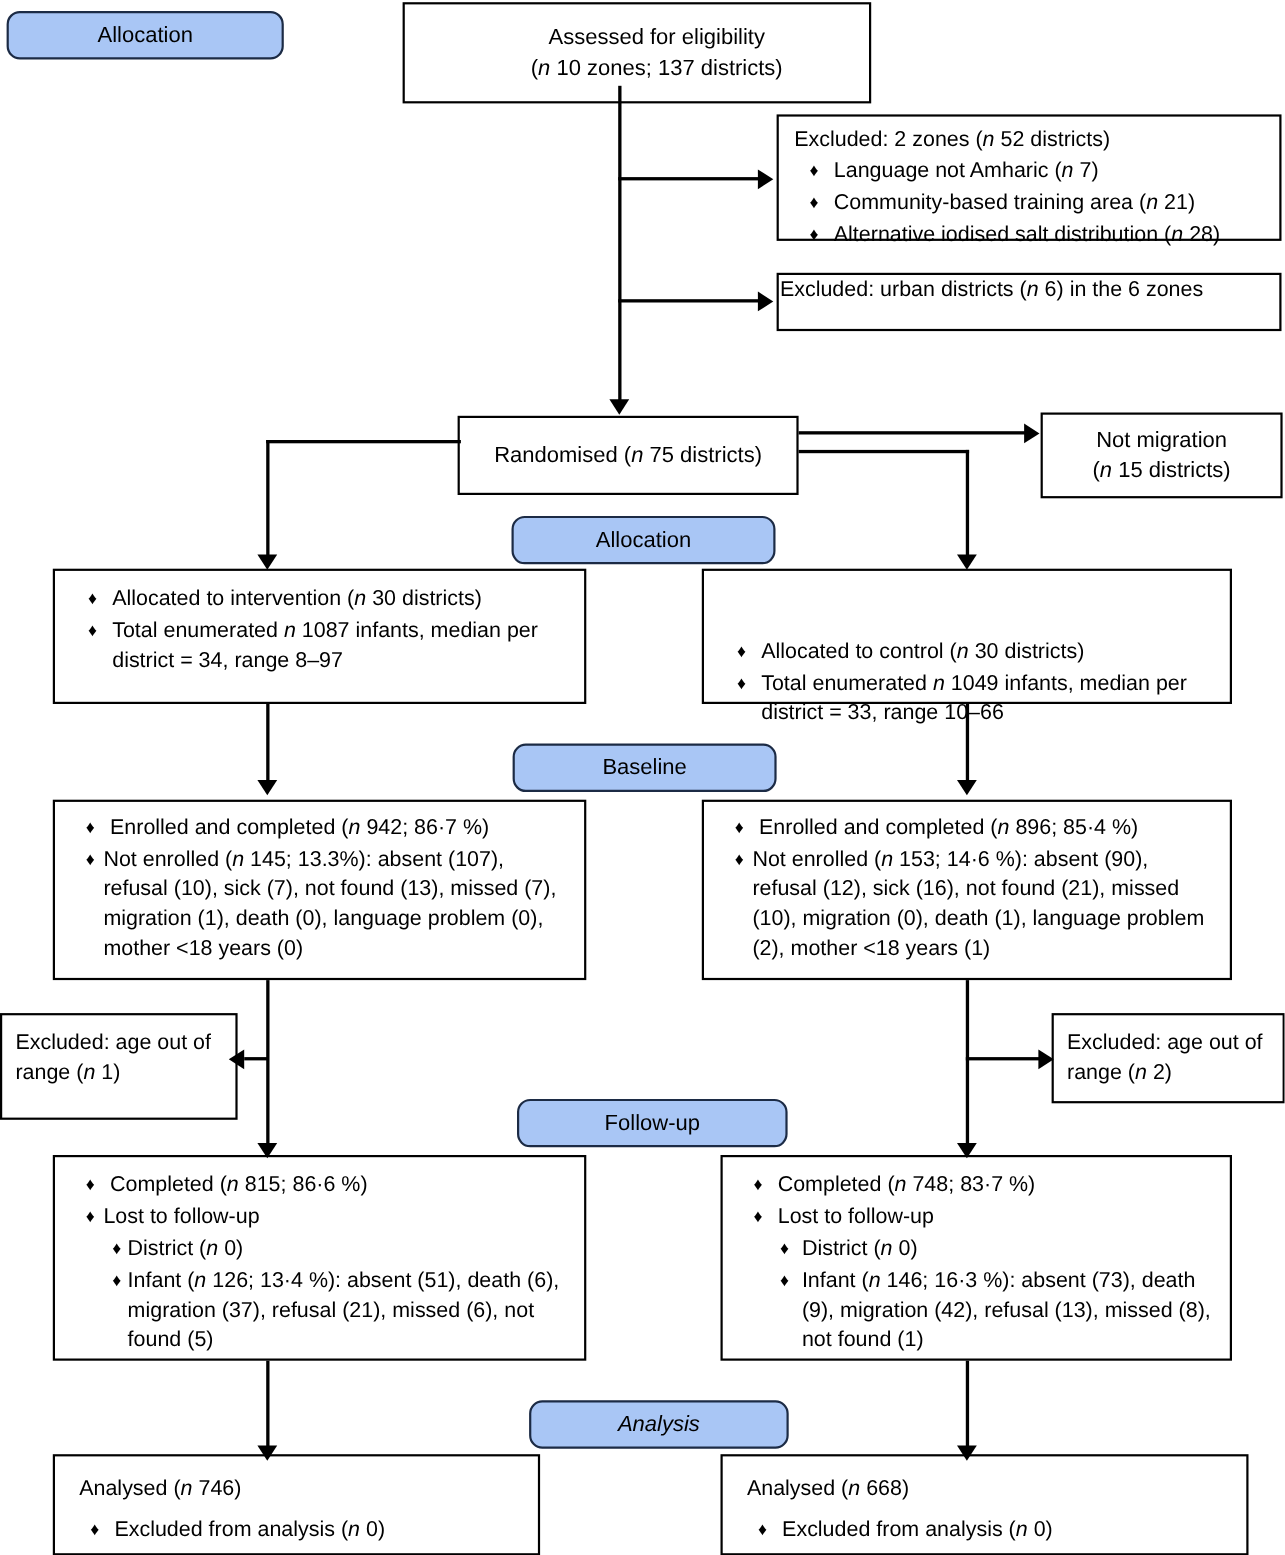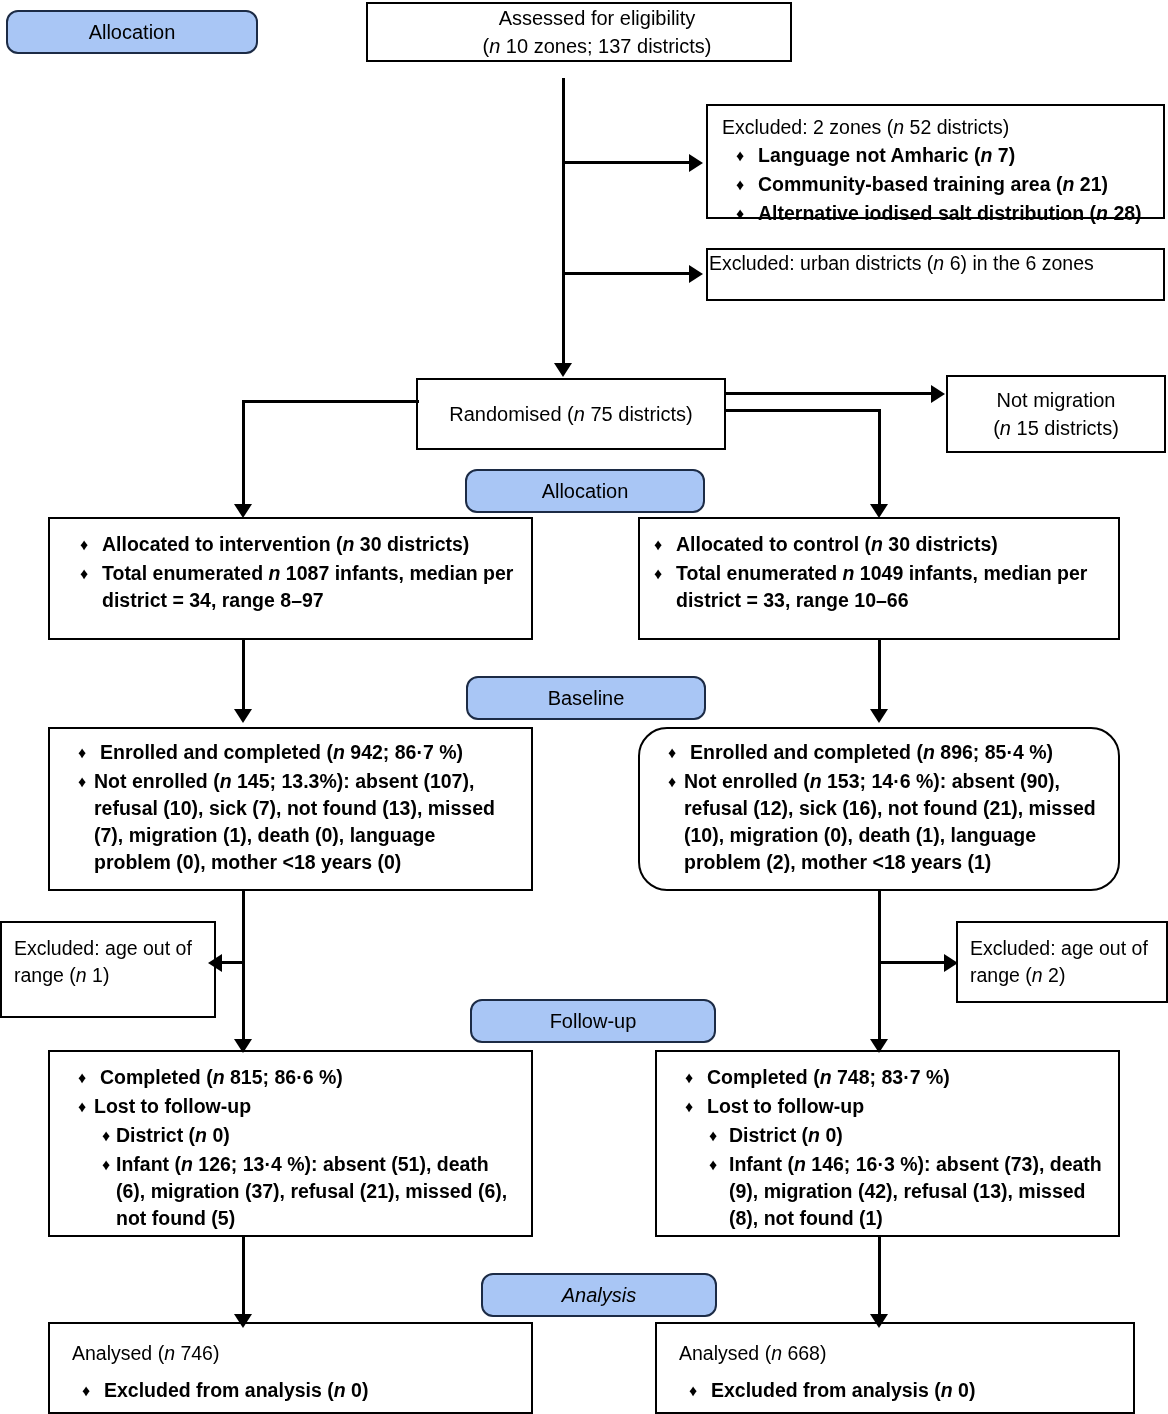--- a/index.html
+++ b/index.html
@@ -14,21 +14,21 @@
 
   .stage-label{position:absolute;box-sizing:border-box;border:2px solid #1c2b45;
        background:#a9c6f5;border-radius:12px;display:flex;align-items:center;
        justify-content:center;text-align:center;z-index:6;}
 
   .txt{font-size:20px;line-height:28px;}
   .txt-sm{font-size:19.5px;line-height:27px;}
 
   
   ul.bl{list-style:none;margin:0;padding:0;}
-  ul.bl > li{position:relative;padding-left:24px;margin:0 0 2px 0;font-weight:bold;}
+  ul.bl > li{position:relative;padding-left:24px;margin:0 0 2px 0;}
   ul.bl > li:before{content:"\2666";position:absolute;left:2px;top:0;font-size:16px;}
   ul.bl > li.sub{padding-left:46px;}
   ul.bl > li.sub:before{left:26px;}
 
   .it{font-style:italic;}
 
   
   .vline{position:absolute;width:3px;background:#000;z-index:1;}
   .hline{position:absolute;height:3px;background:#000;z-index:1;}
   .arrow-down{position:absolute;width:0;height:0;border-left:9px solid transparent;
@@ -40,21 +40,21 @@
 </style>
 </head>
 <body>
 
 <div id="stage">
 
   <div class="stage-label" style="left:6px;top:10px;width:252px;height:44px;">
     <span class="txt">Allocation</span>
   </div>
 
-  <div class="box" style="left:366px;top:2px;width:426px;height:60px;padding-left:36px;">
+  <div class="box" style="left:366px;top:2px;width:426px;height:92px;padding-left:36px;">
     <div class="ctr txt">
       <div>Assessed for eligibility</div>
       <div>
         <span>(</span><span class="it">n</span><span> 10 zones; 137 districts)</span>
       </div>
     </div>
   </div>
 
   <div class="vline" style="left:562px;top:78px;height:290px;"></div>
   <div class="arrow-down" style="left:554px;top:363px;"></div>
@@ -129,21 +129,21 @@
       <li>
         <span>Allocated to intervention (</span><span class="it">n</span><span> 30 districts)</span>
       </li>
       <li>
         <span>Total enumerated </span><span class="it">n</span><span> 1087 infants, median per district = 34, range 8–97</span>
       </li>
     </ul>
   </div>
 
   <div class="box" style="left:638px;top:517px;width:482px;height:123px;">
-    <ul class="bl txt-sm" style="padding:12px 12px 0 12px;">
+    <ul class="bl txt-sm" style="padding:12px 12px 0 28px;margin-top:48px;">
       <li>
         <span>Allocated to control (</span><span class="it">n</span><span> 30 districts)</span>
       </li>
       <li>
         <span>Total enumerated </span><span class="it">n</span><span> 1049 infants, median per district = 33, range 10–66</span>
       </li>
     </ul>
   </div>
 
   <div class="vline" style="left:242px;top:640px;height:73px;"></div>
@@ -159,21 +159,21 @@
     <ul class="bl txt-sm" style="padding:10px 14px 0 26px;">
       <li>
         <span>Enrolled and completed (</span><span class="it">n</span><span> 942; 86·7 %)</span>
       </li>
       <li style="padding-left:18px;">
         <span>Not enrolled (</span><span class="it">n</span><span> 145; 13.3%): absent (107), refusal (10), sick (7), not found (13), missed (7), migration (1), death (0), language problem (0), mother &lt;18 years (0)</span>
       </li>
     </ul>
   </div>
 
-  <div class="box" style="left:638px;top:727px;width:482px;height:164px;border-radius:29px;">
+  <div class="box" style="left:638px;top:727px;width:482px;height:164px;">
     <ul class="bl txt-sm" style="padding:10px 14px 0 26px;">
       <li>
         <span>Enrolled and completed (</span><span class="it">n</span><span> 896; 85·4 %)</span>
       </li>
       <li style="padding-left:18px;">
         <span>Not enrolled (</span><span class="it">n</span><span> 153; 14·6 %): absent (90), refusal (12), sick (16), not found (21), missed (10), migration (0), death (1), language problem (2), mother &lt;18 years (1)</span>
       </li>
     </ul>
   </div>
 
@@ -240,21 +240,21 @@
 
   <div class="vline" style="left:242px;top:1237px;height:82px;"></div>
   <div class="arrow-down" style="left:234px;top:1314px;"></div>
   <div class="vline" style="left:878px;top:1237px;height:82px;"></div>
   <div class="arrow-down" style="left:870px;top:1314px;"></div>
 
   <div class="stage-label" style="left:481px;top:1273px;width:236px;height:44px;font-style:italic;">
     <span class="txt">Analysis</span>
   </div>
 
-  <div class="box" style="left:48px;top:1322px;width:485px;height:92px;">
+  <div class="box" style="left:48px;top:1322px;width:443px;height:92px;">
     <div class="txt-sm" style="padding:16px 12px 0 22px;">
       <div>
         <span>Analysed (</span><span class="it">n</span><span> 746)</span>
       </div>
       <ul class="bl" style="margin-top:10px;padding-left:8px;">
         <li>
           <span>Excluded from analysis (</span><span class="it">n</span><span> 0)</span>
         </li>
       </ul>
     </div>

